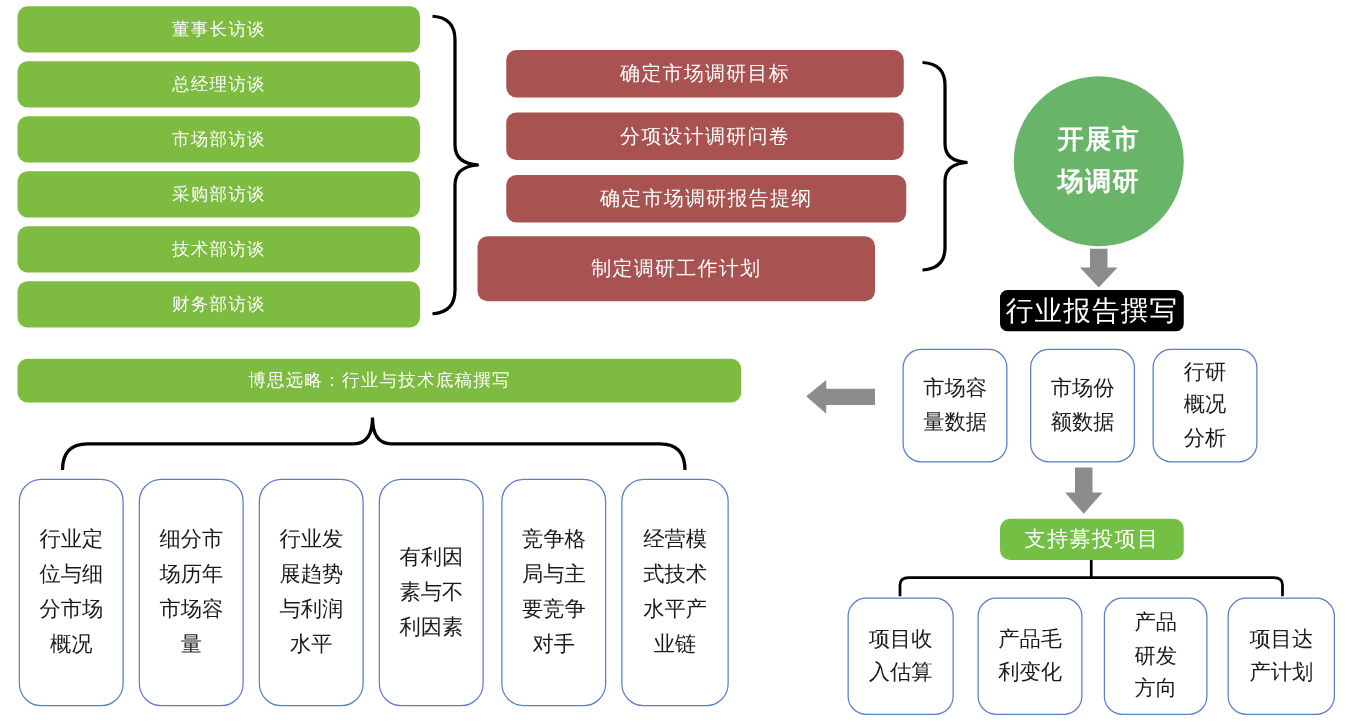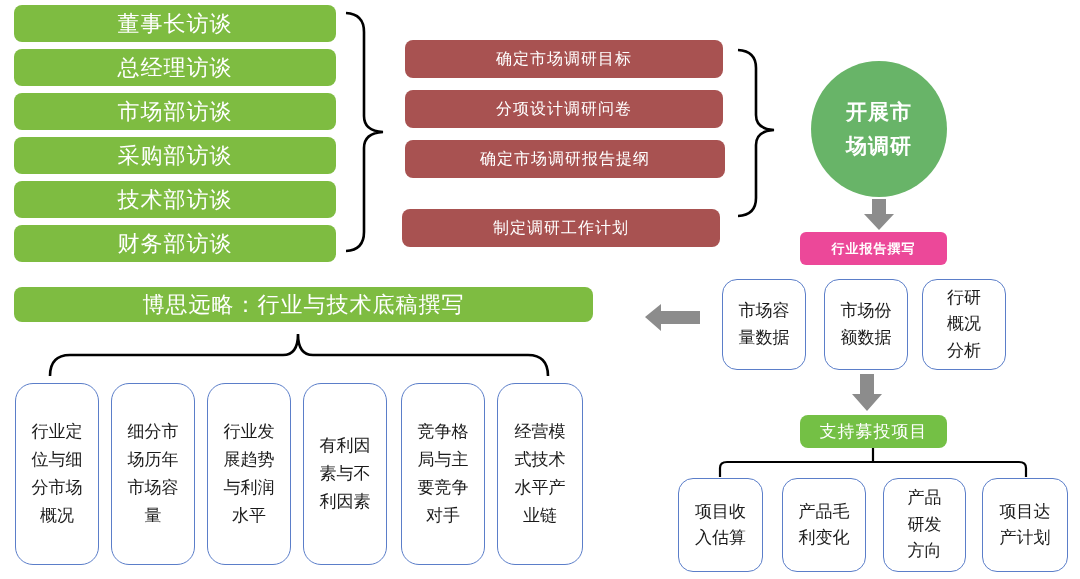--- a/index.html
+++ b/index.html
@@ -2,25 +2,25 @@
 <html><head>
 <meta charset="utf-8">
 <style>
   html,body{margin:0;padding:0;background:#ffffff;}
   #canvas{
     position:relative;width:1080px;height:579px;background:#ffffff;overflow:hidden;
     font-family:"Liberation Sans",sans-serif;
   }
   #lines{position:absolute;left:0;top:0;width:1080px;height:579px;pointer-events:none;}
   .abs{position:absolute;box-sizing:border-box;display:flex;align-items:center;justify-content:center;text-align:center;}
-  .gbar{background:#7EBC41;border-radius:8px;color:#ffffff;font-size:22px;letter-spacing:1px;}
+  .gbar{background:#7EBC41;border-radius:8px;color:#ffffff;font-size:14px;letter-spacing:1px;}
   .rbar{background:#A85251;border-radius:8px;color:#ffffff;font-size:16px;letter-spacing:1px;}
   .circle{background:#68B468;border-radius:50%;color:#ffffff;font-size:21px;font-weight:bold;
           line-height:1.6;white-space:pre-line;letter-spacing:1px;}
-  .bluebox{background:#ec4899;border-radius:6px;color:#ffffff;font-size:13px;letter-spacing:1px;font-weight:bold;}
+  .bluebox{background:#000000;border-radius:6px;color:#ffffff;font-size:22px;letter-spacing:1px;}
   .greenpill{background:#74C045;border-radius:8px;color:#ffffff;font-size:17px;letter-spacing:1px;}
   .wbox{background:#ffffff;border:1.6px solid #5B7EC9;border-radius:15px;color:#1a1a1a;
         font-size:17px;line-height:1.55;white-space:pre-line;}
   .tallbox{border-radius:18px;line-height:1.65;}
 </style>
 </head>
 <body>
 
 <div id="canvas">
 
@@ -42,21 +42,21 @@
   <div class="abs gbar" style="left:14px;top:5px;width:322px;height:37px;">董事长访谈</div>
   <div class="abs gbar" style="left:14px;top:49px;width:322px;height:37px;">总经理访谈</div>
   <div class="abs gbar" style="left:14px;top:93px;width:322px;height:37px;">市场部访谈</div>
   <div class="abs gbar" style="left:14px;top:137px;width:322px;height:37px;font-family:Liberation Mono, monospace;">采购部访谈</div>
   <div class="abs gbar" style="left:14px;top:181px;width:322px;height:37px;">技术部访谈</div>
   <div class="abs rbar" style="left:405px;top:40px;width:318px;height:38px;">确定市场调研目标</div>
 
   <div class="abs gbar" style="left:14px;top:225px;width:322px;height:37px;">财务部访谈</div>
   <div class="abs rbar" style="left:405px;top:90px;width:318px;height:38px;">分项设计调研问卷</div>
   <div class="abs rbar" style="left:405px;top:140px;width:320px;height:38px;">确定市场调研报告提纲</div>
-  <div class="abs rbar" style="left:402px;top:189px;width:318px;height:38px;margin-top:20px;">制定调研工作计划</div>
+  <div class="abs rbar" style="left:382px;top:189px;width:318px;height:52px;">制定调研工作计划</div>
 
   <div class="abs circle" style="left:811px;top:61px;width:136px;height:136px;">开展市
 场调研</div>
 
   <div class="abs bluebox" style="left:800px;top:232px;width:147px;height:33px;">行业报告撰写</div>
 
   <div class="abs wbox" style="left:722px;top:279px;width:84px;height:91px;">市场容
 量数据</div>
   <div class="abs wbox" style="left:824px;top:279px;width:84px;height:91px;">市场份
 额数据</div>

